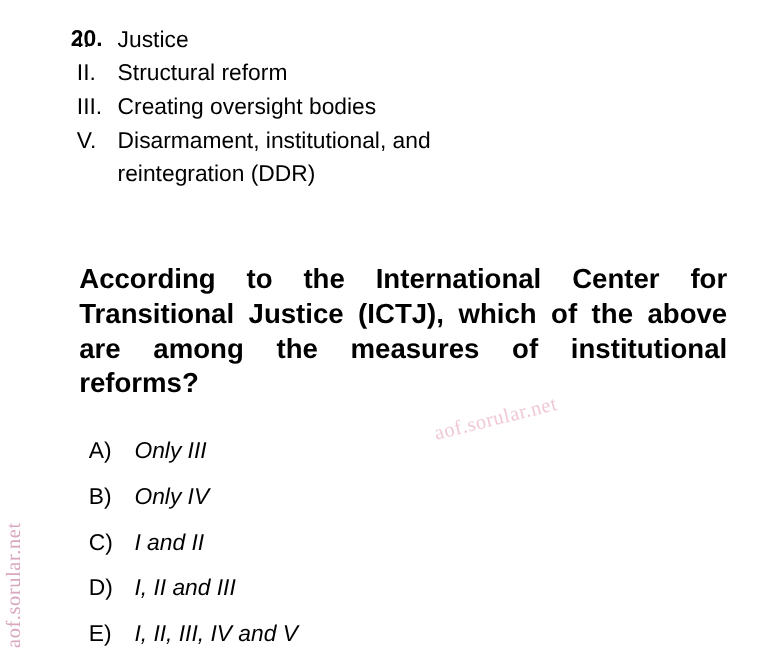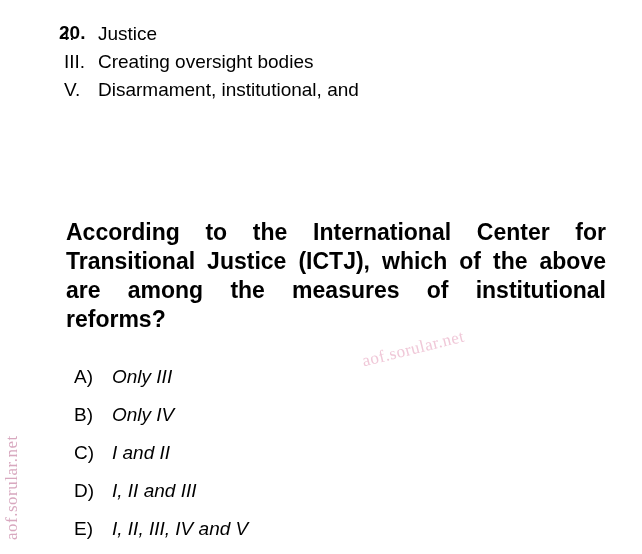--- a/index.html
+++ b/index.html
@@ -126,26 +126,34 @@
 <div class="page">
 
   <div class="q-number">20.</div>
 
   <div class="stem-list">
     <div class="stem-row">
       <span class="stem-num">I.</span>
       <span class="stem-text">Justice</span>
     </div>
     <div class="stem-row">
+      <span class="stem-num">II.</span>
+      <span class="stem-text">Structural reform</span>
+    </div>
+    <div class="stem-row">
       <span class="stem-num">III.</span>
       <span class="stem-text">Creating oversight bodies</span>
     </div>
     <div class="stem-row">
       <span class="stem-num">V.</span>
       <span class="stem-text">Disarmament, institutional, and</span>
+    </div>
+    <div class="stem-row">
+      <span class="stem-num"></span>
+      <span class="stem-text">reintegration (DDR)</span>
     </div>
   </div>
 
   <div class="question-block">According to the International Center for Transitional Justice (ICTJ), which of the above are among the measures of institutional reforms?</div>
 
   <div class="options">
     <div class="opt-row">
       <span class="opt-letter">A)</span>
       <span class="opt-text">Only III</span>
     </div>

